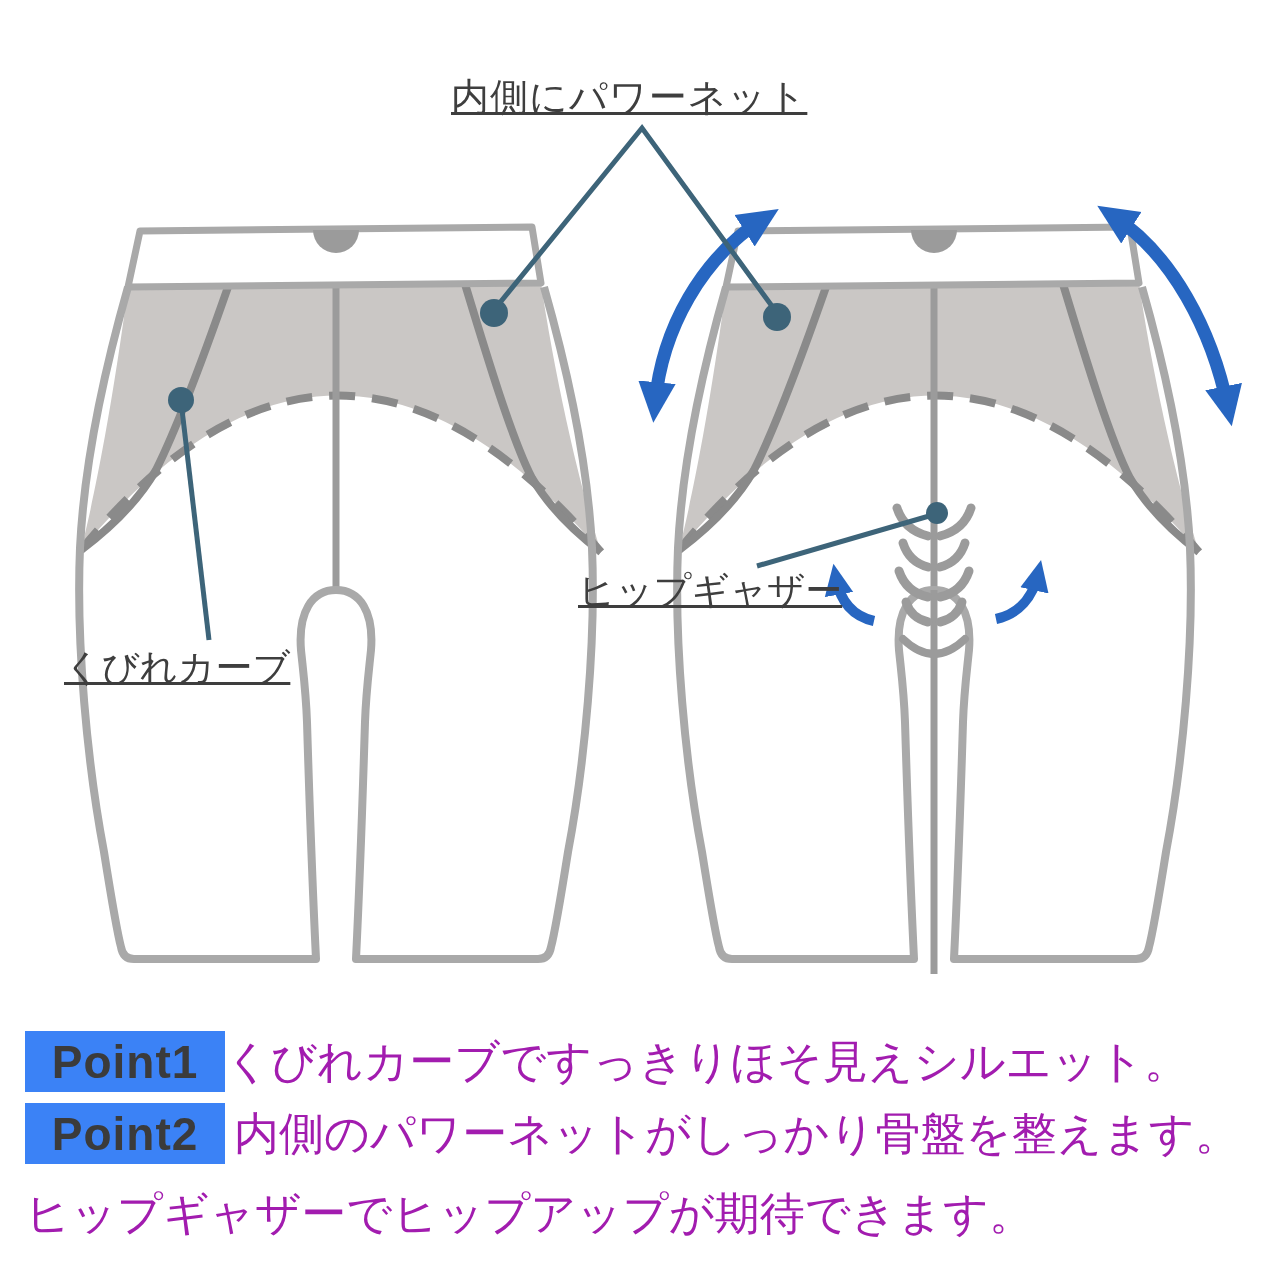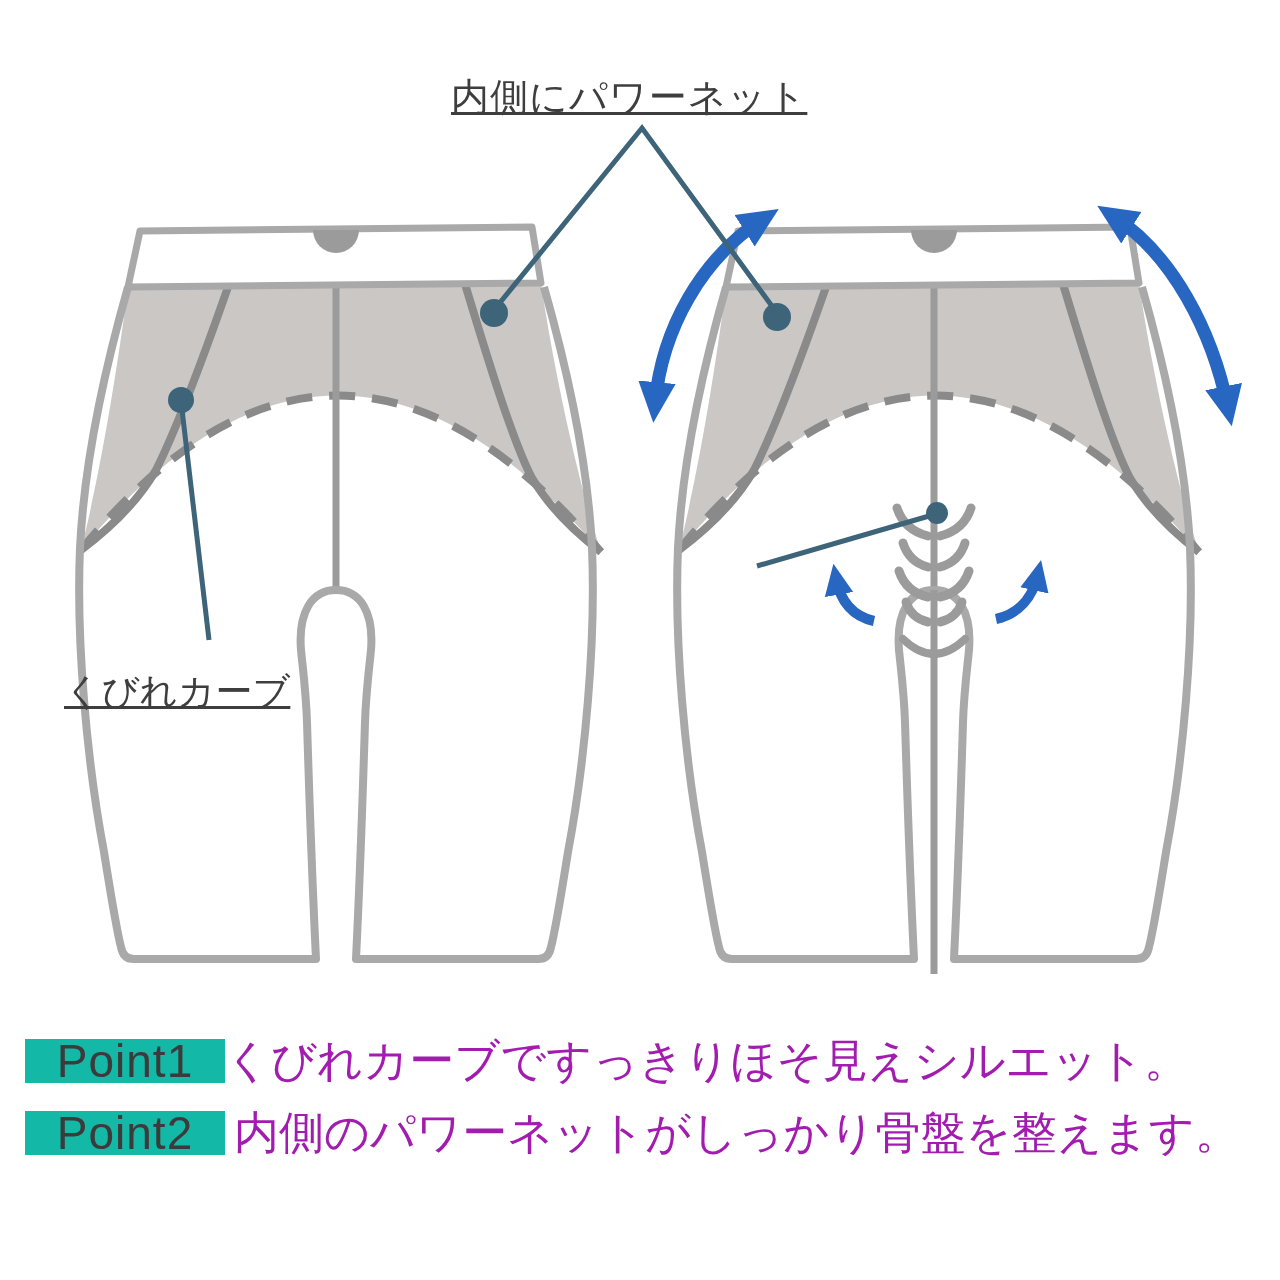--- a/index.html
+++ b/index.html
@@ -3,31 +3,31 @@
 <meta charset="utf-8">
 <style>
   html,body{margin:0;padding:0;background:#ffffff;}
   .canvas{
     position:relative;width:1280px;height:1280px;background:#ffffff;overflow:hidden;
     font-family:"Liberation Sans","DejaVu Sans",sans-serif;color:#3d3d3d;
   }
   .art{position:absolute;left:0;top:0;width:1280px;height:1280px;}
   .lbl{position:absolute;white-space:nowrap;color:#3e3e3e;font-weight:400;text-decoration:underline;}
   .lbl-top{left:451px;top:72px;font-size:38px;letter-spacing:1px;}
-  .lbl-kubire{left:64px;top:643px;font-size:37px;margin-top:24px;}
+  .lbl-kubire{left:64px;top:643px;font-size:37px;}
   .lbl-hip{left:578px;top:566px;font-size:37px;}
   .points{position:absolute;left:25px;top:0;width:1255px;}
   .point-row{position:absolute;left:0;display:flex;align-items:center;}
   .row-1{top:1031px;}
   .row-2{top:1103px;gap:9px;}
   .row-3{top:1184px;}
   .point-badge{
-    width:200px;height:44px;background:#14b8a6;color:#3b3b3b;
+    width:200px;height:61px;background:#3b82f6;color:#3b3b3b;
     display:flex;align-items:center;justify-content:center;
-    font-size:46px;letter-spacing:1px;flex:0 0 auto;
+    font-size:46px;letter-spacing:1px;flex:0 0 auto;font-weight:bold;
   }
   .point-text{font-size:45px;color:#a21caf;letter-spacing:0px;white-space:nowrap;}
 </style>
 </head>
 <body>
 
 <div class="canvas">
 
   <svg class="art" viewBox="0 0 1280 1280" aria-hidden="true">
     <defs>
@@ -112,27 +112,29 @@
       <path d="M181,401 L209,640" fill="none" stroke="#3d6479" stroke-width="5"></path>
       <circle cx="181" cy="400" r="13" fill="#3d6479"></circle>
 
       <path d="M757,566 L936,514" fill="none" stroke="#3d6479" stroke-width="5"></path>
       <circle cx="937" cy="513" r="11" fill="#3d6479"></circle>
     </g>
   </svg>
 
   <div class="lbl lbl-top">内側にパワーネット</div>
   <div class="lbl lbl-kubire">くびれカーブ</div>
+  <div class="lbl lbl-hip">ヒップギャザー</div>
 
   <div class="points">
     <div class="point-row row-1">
       <div class="point-badge">Point1</div>
       <div class="point-text">くびれカーブですっきりほそ見えシルエット。</div>
     </div>
     <div class="point-row row-2">
       <div class="point-badge">Point2</div>
       <div class="point-text">内側のパワーネットがしっかり骨盤を整えます。</div>
     </div>
     <div class="point-row row-3">
+      <div class="point-text">ヒップギャザーでヒップアップが期待できます。</div>
     </div>
   </div>
 
 </div>
 
 </body></html>

